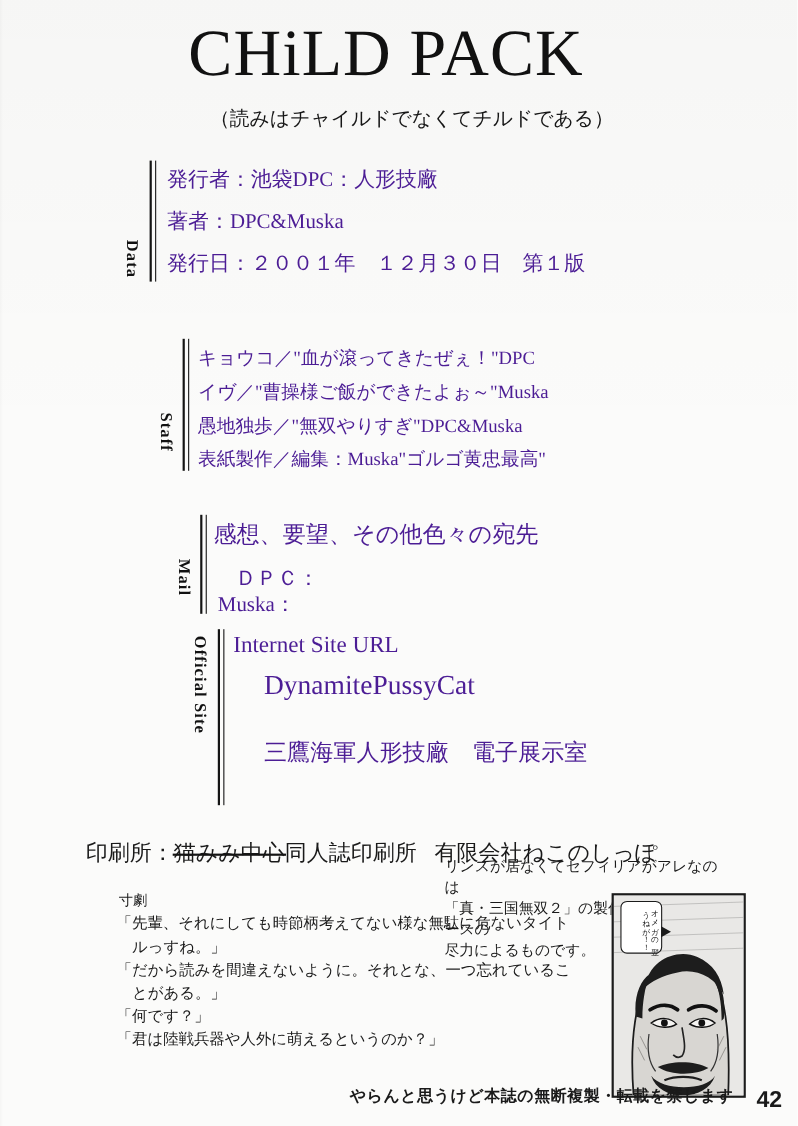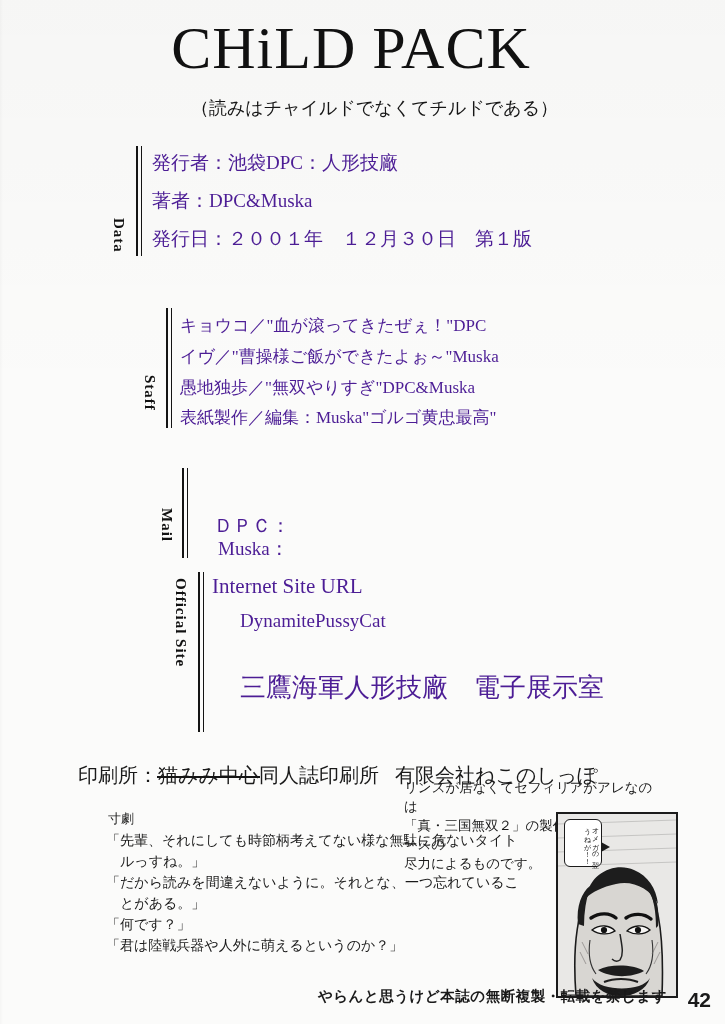--- a/index.html
+++ b/index.html
@@ -204,28 +204,29 @@
 
   <div class="vlabel" style="left:141px; top:375px; height:62px;">Staff</div>
   <div class="dblrule" style="left:166px; top:308px; height:120px;"></div>
   <div class="line sm" style="left:180px; top:314px;">キョウコ／"血が滾ってきたぜぇ！"DPC</div>
   <div class="line sm" style="left:180px; top:345px;">イヴ／"曹操様ご飯ができたよぉ～"Muska</div>
   <div class="line sm" style="left:180px; top:376px;">愚地独歩／"無双やりすぎ"DPC&amp;Muska</div>
   <div class="line sm" style="left:180px; top:406px;">表紙製作／編集：Muska"ゴルゴ黄忠最高"</div>
 
   <div class="vlabel" style="left:158px; top:508px; height:52px;">Mail</div>
   <div class="dblrule" style="left:182px; top:468px; height:90px;"></div>
+  <div class="line jp" style="left:194px; top:472px; font-size:21px;">感想、要望、その他色々の宛先</div>
   <div class="line jp" style="left:214px; top:513px;">ＤＰＣ：</div>
-  <div class="line jp" style="left:218px; top:536px;">Muska：</div>
+  <div class="line jp" style="left:198px; top:536px;">Muska：</div>
 
   <div class="vlabel" style="left:172px; top:578px; height:155px;">Official Site</div>
   <div class="dblrule" style="left:198px; top:572px; height:160px;"></div>
   <div class="line" style="left:212px; top:574px; font-size:21px;">Internet Site URL</div>
-  <div class="line" style="left:240px; top:610px; font-size:19px;">DynamitePussyCat</div>
-  <div class="line jp" style="left:240px; top:670px; font-size:26px;">三鷹海軍人形技廠　電子展示室</div>
+  <div class="line" style="left:240px; top:610px; font-size:25px;">DynamitePussyCat</div>
+  <div class="line jp" style="left:240px; top:670px; font-size:21px;">三鷹海軍人形技廠　電子展示室</div>
 
   <div class="printer">
     <span>印刷所：</span><span class="strike">猫みみ中心</span><span>同人誌印刷所</span><span style="display:inline-block;width:16px;"></span><span>有限会社ねこのしっぽ</span>
   </div>
 
   <div class="note">
     <div>リンスが居なくてセフィリアがアレなのは</div>
     <div>「真・三国無双２」の製作、オメガフォースの</div>
     <div>尽力によるものです。</div>
   </div>

